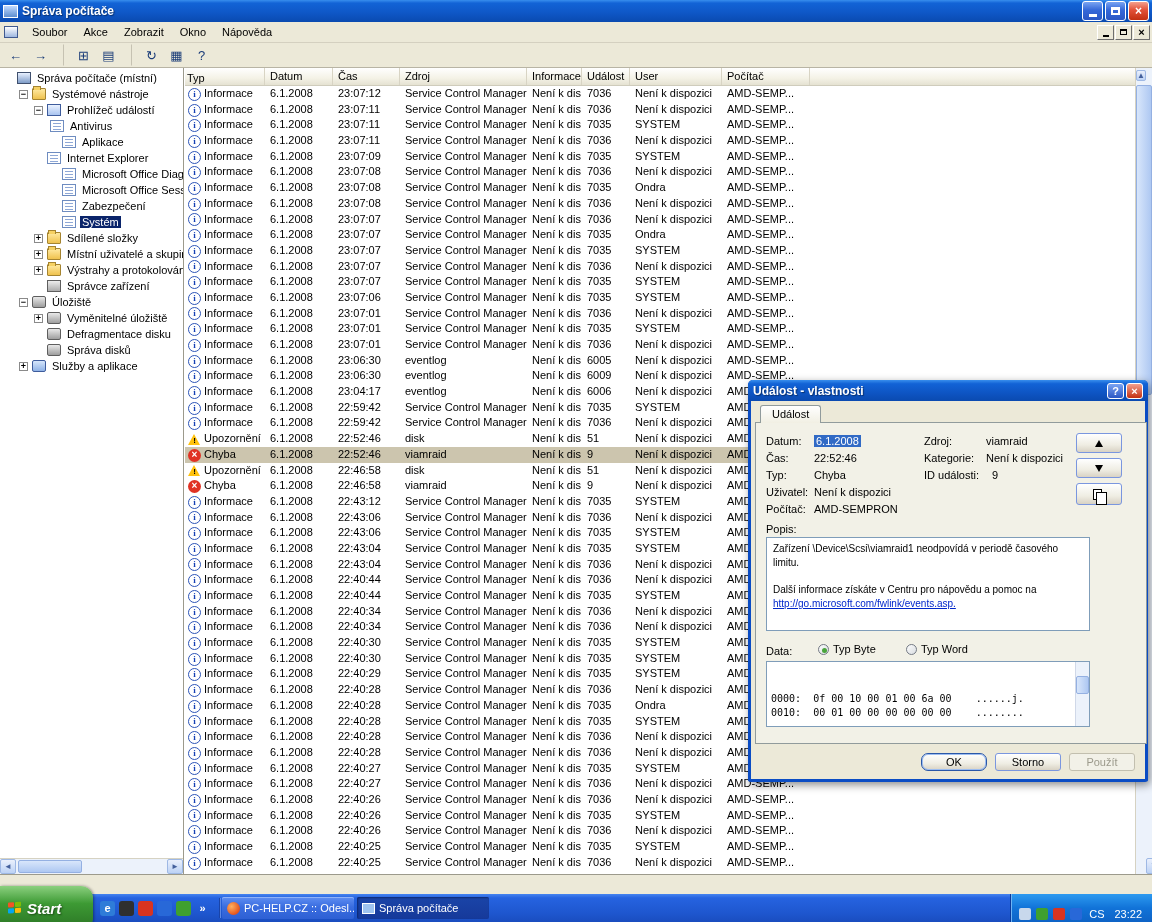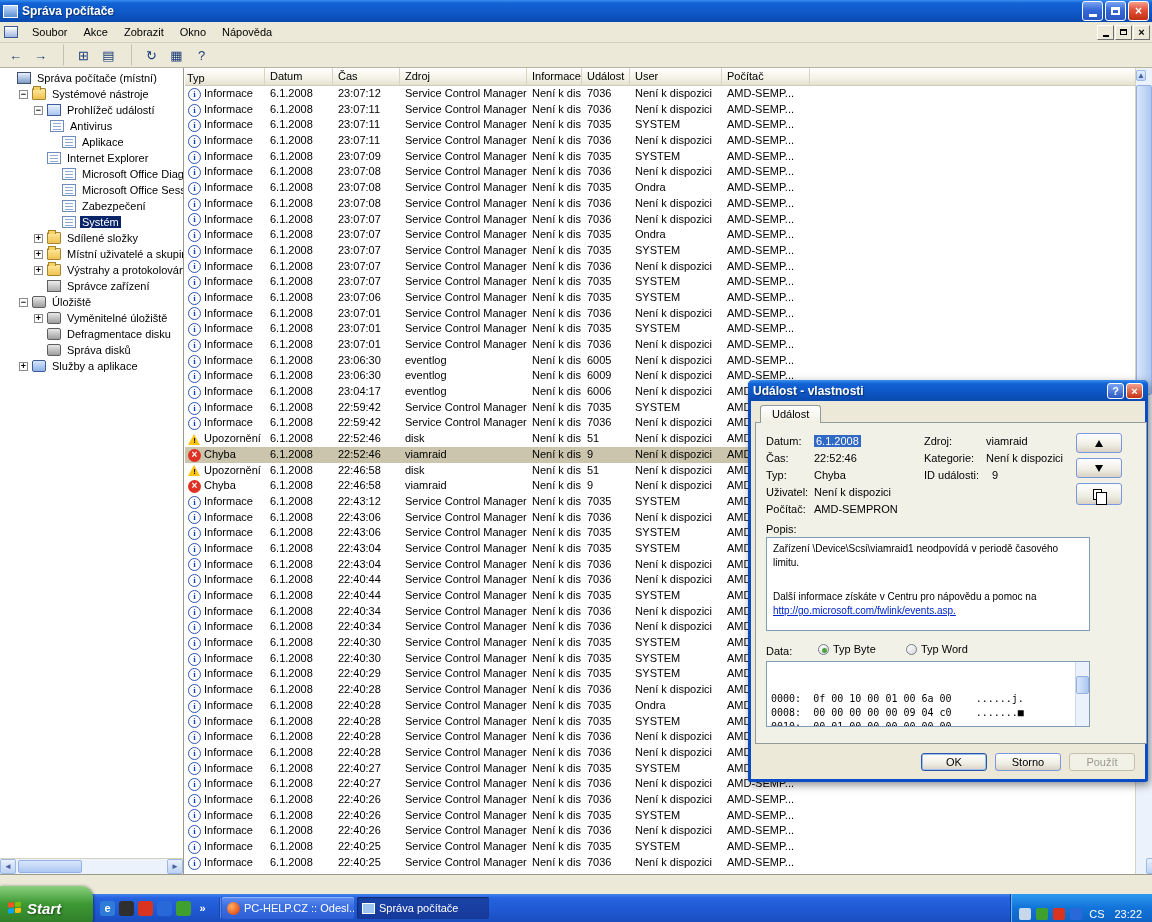--- a/index.html
+++ b/index.html
@@ -101,29 +101,29 @@
 .tab{position:absolute;left:9px;top:4px;padding:2px 11px 3px;background:linear-gradient(180deg,#FFFFFF,#F1EFE3);border:1px solid #919B9C;border-bottom:none;border-radius:3px 3px 0 0;z-index:2;}
 .tabpage{position:absolute;left:4px;top:21px;width:392px;height:322px;background:#F2F1E7;border:1px solid #919B9C;}
 .fl{position:absolute;white-space:nowrap;}
 .hl{background:#316AC5;color:#fff;padding:0 2px;}
 .xpbtn{position:absolute;height:20px;background:linear-gradient(180deg,#FFFFFF,#EFEDE3 60%,#D8D2C4);border:1px solid #7A96DF;border-radius:3px;display:flex;align-items:center;justify-content:center;font-size:11px;}
 .tri-up{border-left:4px solid transparent;border-right:4px solid transparent;border-bottom:7px solid #000;}
 .tri-down{border-left:4px solid transparent;border-right:4px solid transparent;border-top:7px solid #000;}
 .copy-g{position:relative;width:9px;height:11px;border:1px solid #000;background:#fff;margin-left:-4px;}
 .copy-g::before{content:"";position:absolute;left:2px;top:2px;width:9px;height:11px;border:1px solid #000;background:#fff;}
 .descbox{position:absolute;left:10px;top:114px;width:324px;height:94px;background:#fff;border:1px solid #7F9DB9;padding:4px 6px;font-size:10px;line-height:14px;overflow:hidden;}
-.descbox .p2{margin-top:20px;}
+.descbox .p2{margin-top:13px;}
 .descbox .lnk{color:#0026CB;text-decoration:underline;}
 .radio{display:inline-block;width:11px;height:11px;border-radius:50%;border:1px solid #747A84;background:linear-gradient(135deg,#FDFDFD,#D8DCE0);vertical-align:-2px;margin-right:4px;position:relative;}
 .radio.on::after{content:"";position:absolute;left:3px;top:3px;width:5px;height:5px;border-radius:50%;background:#4AA53C;}
 .hexbox{position:absolute;left:10px;top:238px;width:324px;height:66px;background:#fff;border:1px solid #7F9DB9;font-family:"DejaVu Sans Mono",monospace;font-size:10px;line-height:14px;padding:2px 4px;white-space:pre;overflow:hidden;}
 .hexsb{position:absolute;right:0;top:0;bottom:0;width:14px;background:#ECF2FB;border-left:1px solid #D0D8E8;}
 .hexsb .th{position:absolute;top:14px;left:0;width:13px;height:18px;background:linear-gradient(90deg,#D8E6FB,#AEC8F2);border:1px solid #94B0E2;border-radius:2px;}
 .dlg-buttons .xpbtn{width:66px;height:18px;top:352px;}
-.btn-ok{left:170px;box-shadow:inset 0 0 0 1px #9DBDF0;border-color:#2A57A8;}
+.btn-ok{left:170px;box-shadow:inset 0 0 0 1px #9DBDF0;border-color:#2A57A8;border-radius:7px;}
 .btn-cancel{left:244px;border-color:#7A96DF;}
 .btn-apply{left:318px;color:#9C9A8C;border-color:#C2BFAF;background:#F2F1E8;}
 
 
 .taskbar{position:absolute;left:0;top:894px;width:1152px;height:28px;background:linear-gradient(180deg,#4584F0 0%,#2663E0 14%,#1E56CE 70%,#1A4DBF 100%);display:flex;align-items:center;}
 .startbtn{height:44px;width:93px;flex:none;display:flex;align-items:center;gap:5px;padding-left:8px;border-radius:0 12px 12px 0;background:linear-gradient(180deg,#8BD07F 0%,#3D9A34 40%,#2F7D28 85%,#256B1F 100%);box-shadow:1px 0 3px rgba(0,0,0,.4);}
 .startbtn .lbl{color:#fff;font-weight:bold;font-style:italic;font-size:15px;text-shadow:1px 1px 2px #1A4A14;}
 .winflag{width:14px;height:13px;display:grid;grid-template-columns:6px 6px;grid-template-rows:5px 5px;gap:1px;transform:skewY(-4deg);}
 .winflag i{border-radius:1px;}
 .winflag .r{background:#F35325;} .winflag .g{background:#81BC06;} .winflag .b{background:#05A6F0;} .winflag .y{background:#FFBA08;}
@@ -1026,21 +1026,21 @@
         <div>Zařízení \Device\Scsi\viamraid1 neodpovídá v periodě časového limitu.</div>
         <div class="p2">Další informace získáte v Centru pro nápovědu a pomoc na</div>
         <div class="lnk">http://go.microsoft.com/fwlink/events.asp.</div>
       </div>
 
       <span class="fl" style="left:10px;top:222px;">Data:</span>
       <span class="fl" style="left:62px;top:220px;"><span class="radio on"></span><span>Typ Byte</span></span>
       <span class="fl" style="left:150px;top:220px;"><span class="radio"></span><span>Typ Word</span></span>
 
       <div class="hexbox">
-        <div>0000:  0f 00 10 00 01 00 6a 00    ......j.</div><div>0008:  00 00 00 00 00 09 04 c0    .......■</div><div>0010:  00 01 00 00 00 00 00 00    ........</div><div class="hexsb">
+        <div>0000:  0f 00 10 00 01 00 6a 00    ......j.</div><div>0010:  00 01 00 00 00 00 00 00    ........</div><div class="hexsb">
           
           <span class="th"></span>
           
         </div>
       </div>
     </div>
 
     <span class="dlg-buttons">
       <span class="xpbtn btn-ok">OK</span>
       <span class="xpbtn btn-cancel">Storno</span>

